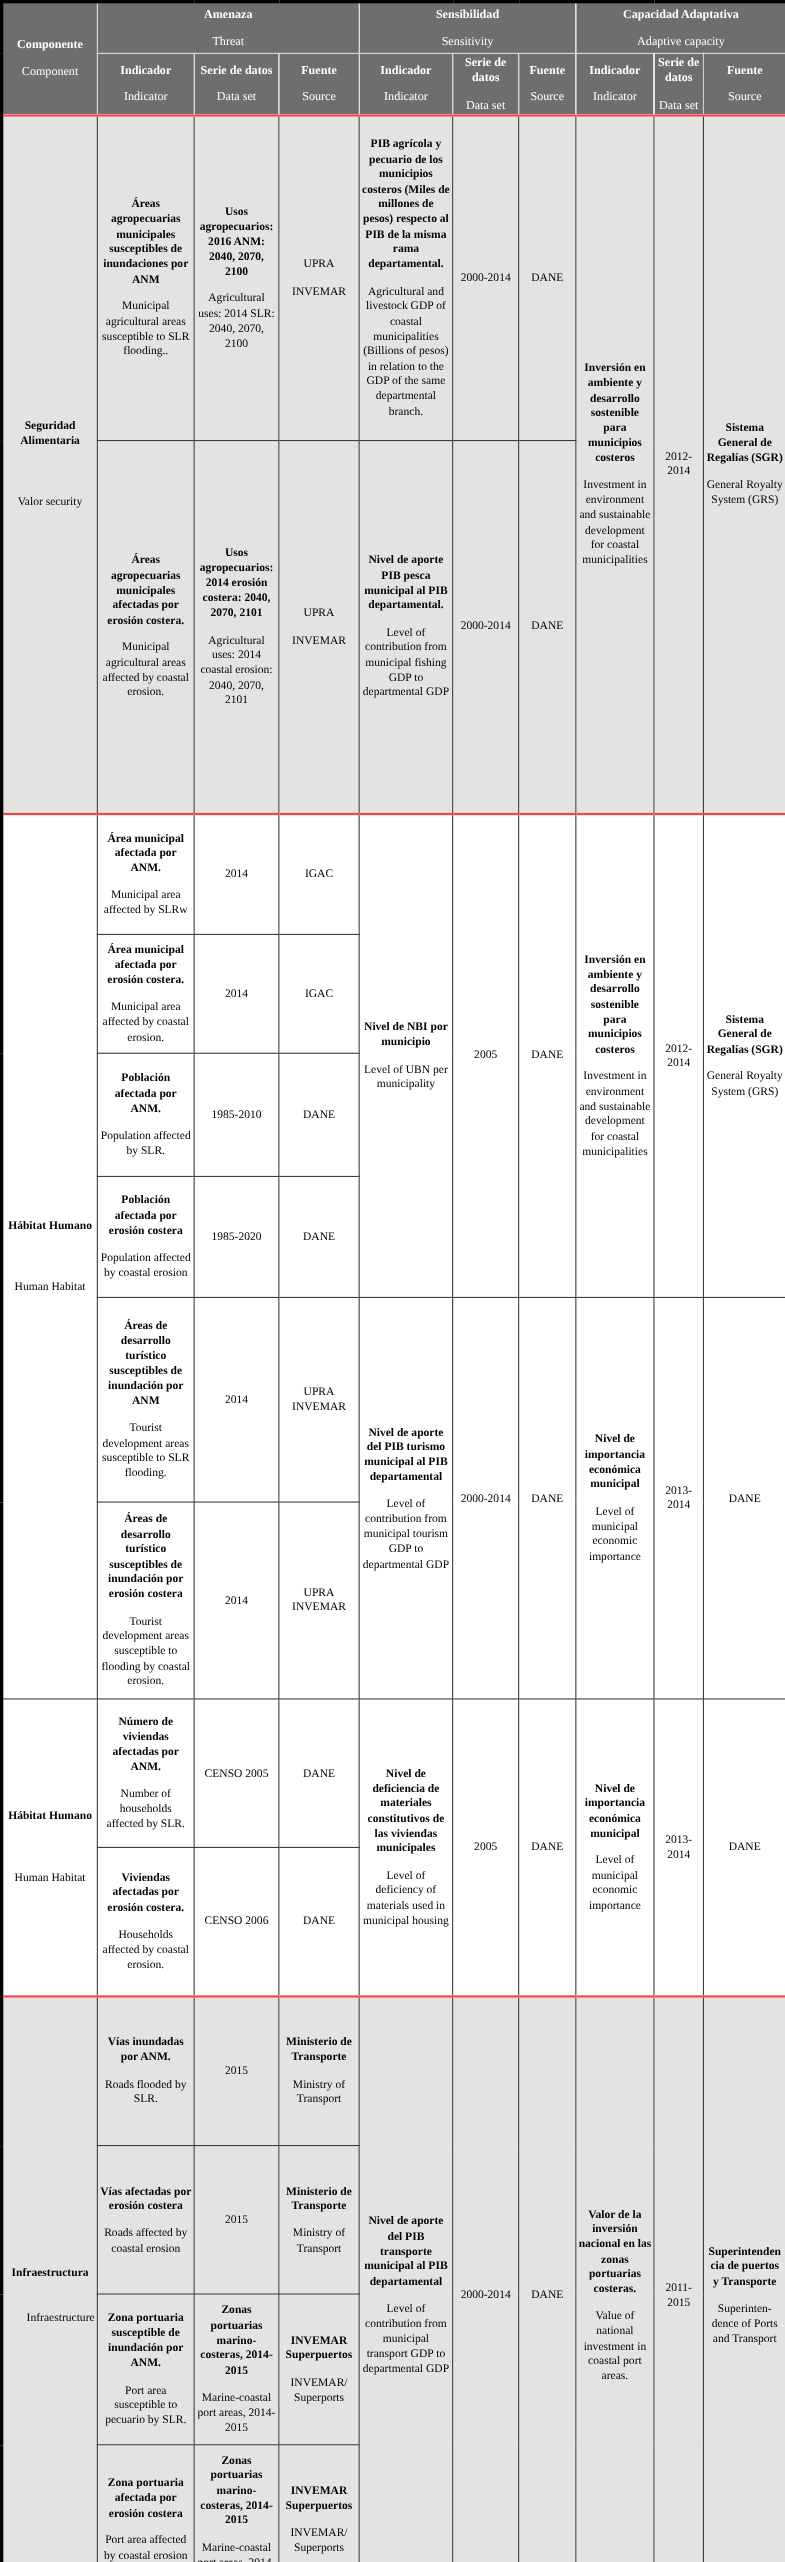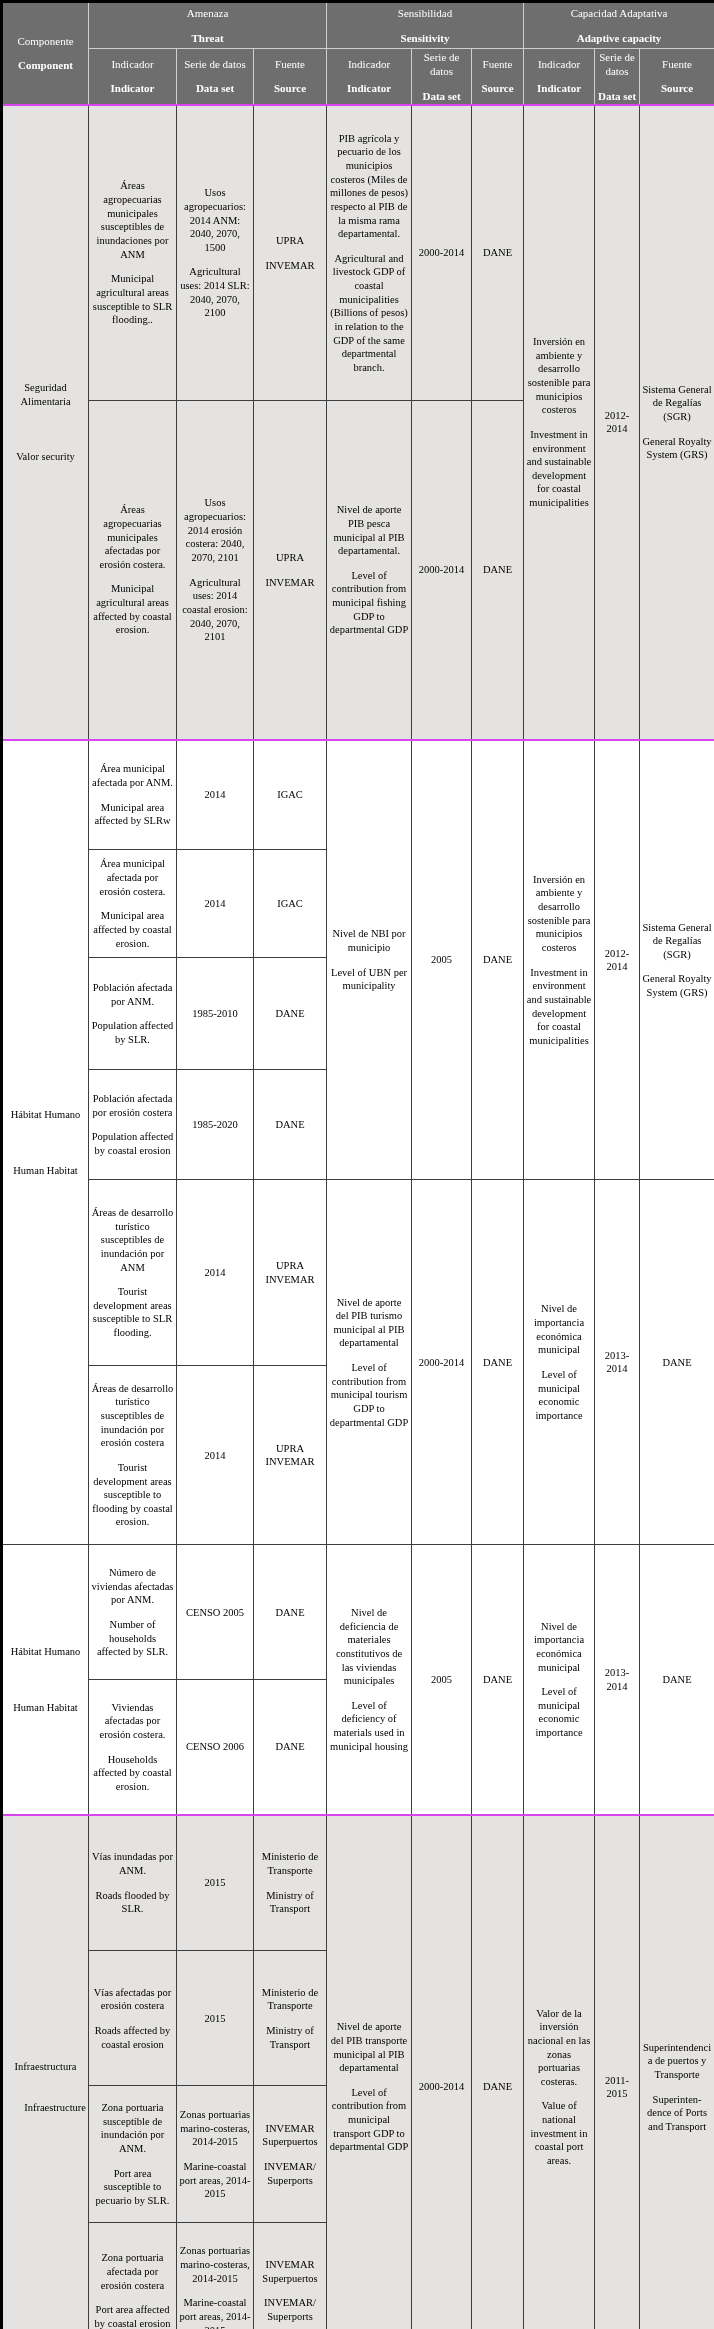--- a/index.html
+++ b/index.html
@@ -4,30 +4,30 @@
 <style>
   html,body{margin:0;padding:0;background:#fff;}
   body{font-family:"Liberation Serif","DejaVu Serif",serif;color:#000;}
   .page{width:714px;height:2329px;box-sizing:border-box;background:#fff;}
   table{width:714px;border-collapse:collapse;table-layout:fixed;border:3px solid #000;}
   td,th{border:1px solid #3e3e3e;vertical-align:middle;text-align:center;
         padding:1px 2px;font-size:10.5px;line-height:1.3;overflow:hidden;
         overflow-wrap:break-word;box-sizing:border-box;}
   th{background:var(--hdr,#6e6e6e);color:#fff;font-weight:700;font-size:11px;
      border:1px solid #cfcfcf;}
-  .es{font-weight:400;}
+  .es{font-weight:700;}
   .en{font-weight:400;margin-top:11px;}
-  th .en{font-weight:700;margin-top:10px;}
+  th .en{font-weight:400;margin-top:10px;}
   th.comp-hdr .en{}
   .v{font-weight:400;}
   .mt{margin-top:11px;}
   .comp .en{margin-top:42px;}
   .comp.tight .en{margin-top:28px;text-align:right;}
   tr.gray td{background:var(--alt,#e4e3e1);}
-  tr.sep td{border-top:2px solid #d946ef;}
+  tr.sep td{border-top:2px solid #ef4444;}
   
   .h-g{height:47px}.h-s{height:52px}
   .rA{height:296px}.rB{height:339px}
   .r1{height:110px}.r2{height:108px}.r3{height:112px}.r4{height:110px}
   .r5{height:186px}.r6{height:179px}
   .r7{height:135px}.r8{height:135px}
   .r9{height:136px}.r10{height:135px}.r11{height:137px}.r12{height:137px}
 </style>
 </head>
 <body>
@@ -108,21 +108,21 @@
 <tr class="gray rA sep">
   <td rowspan="2" class="comp">
             <div class="es">Seguridad Alimentaria</div>
             <div class="en">Valor security</div>
           </td>
   <td>
             <div class="es">Áreas agropecuarias municipales susceptibles de inundaciones por ANM</div>
             <div class="en">Municipal agricultural areas susceptible to SLR flooding..</div>
           </td>
   <td>
-            <div class="es">Usos agropecuarios: 2014 ANM: 2040, 2070, 1500</div>
+            <div class="es">Usos agropecuarios: 2016 ANM: 2040, 2070, 2100</div>
             <div class="en">Agricultural uses: 2014 SLR: 2040, 2070, 2100</div>
           </td>
   <td>
             <div class="v">UPRA</div>
             <div class="v mt">INVEMAR</div>
           </td>
   <td>
             <div class="es">PIB agrícola y pecuario de los municipios costeros (Miles de millones de pesos) respecto al PIB de la misma rama departamental.</div>
             <div class="en">Agricultural and livestock GDP of coastal municipalities (Billions of pesos) in relation to the GDP of the same departmental branch.</div>
           </td>

